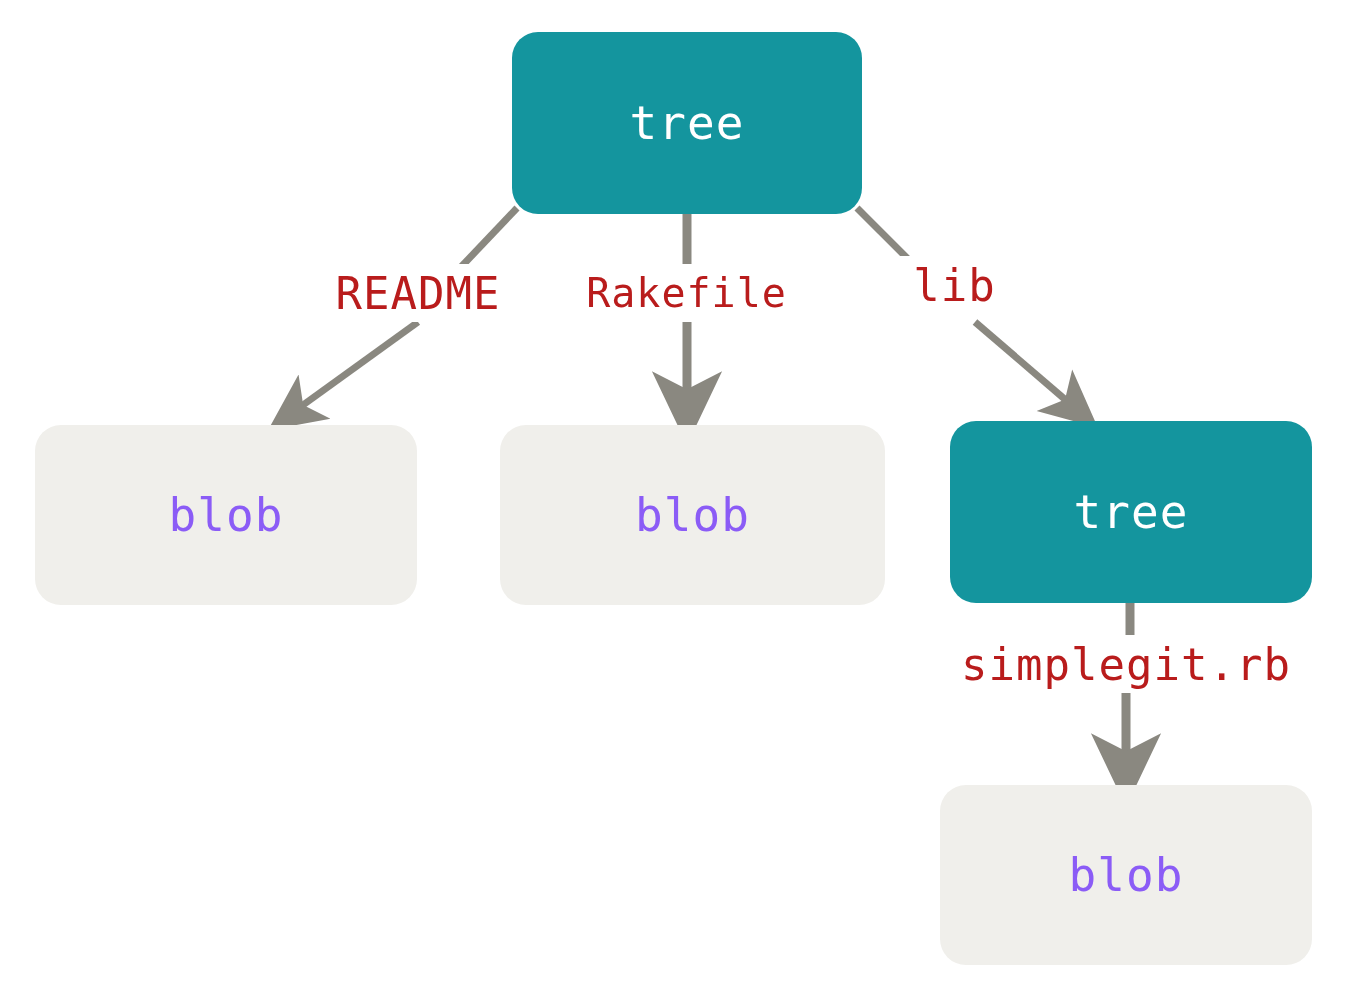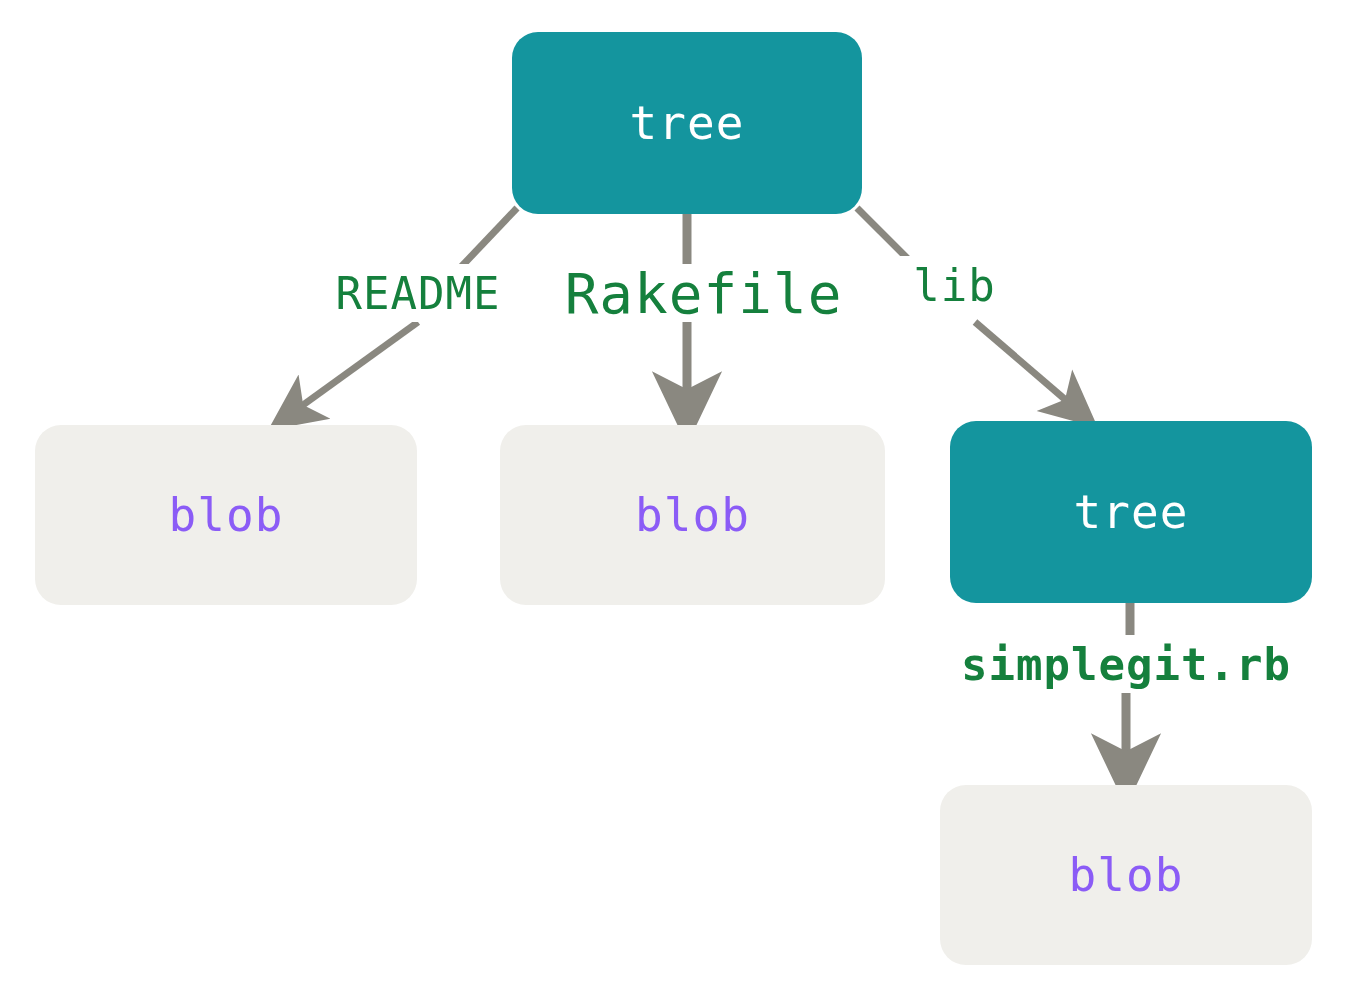--- a/index.html
+++ b/index.html
@@ -38,42 +38,42 @@
     color: #ffffff;
   }
   .node-blob {
     background: #f0efeb;
     color: #8b5cf6;
   }
   .label {
     position: absolute;
     box-sizing: border-box;
     background: #ffffff;
-    color: #15803d;
+    color: #b91c1c;
     display: flex;
     align-items: center;
     justify-content: center;
     font-family: "DejaVu Sans Mono", "Liberation Mono", monospace;
     letter-spacing: 1px;
     white-space: nowrap;
     z-index: 5;
   }
 
   
   #node-tree-root   { left: 512px; top: 32px;  width: 350px; height: 182px; font-size: 46px; }
   #node-blob-readme { left: 35px;  top: 425px; width: 382px; height: 180px; font-size: 46px; }
   #node-blob-rake   { left: 500px; top: 425px; width: 385px; height: 180px; font-size: 46px; }
   #node-tree-lib    { left: 950px; top: 421px; width: 362px; height: 182px; font-size: 46px; }
   #node-blob-simple { left: 940px; top: 785px; width: 372px; height: 180px; font-size: 46px; }
 
   
   #label-readme   { left: 315px; top: 264px; width: 206px; height: 58px; font-size: 44px; }
-  #label-rakefile { left: 526px; top: 264px; width: 355px; height: 58px; font-size: 56px; }
+  #label-rakefile { left: 509px; top: 264px; width: 355px; height: 58px; font-size: 40px; }
   #label-lib      { left: 884px; top: 256px; width: 141px; height: 58px; font-size: 44px; }
-  #label-simple   { left: 938px; top: 635px; width: 376px; height: 58px; font-size: 44px; font-weight: bold; }
+  #label-simple   { left: 938px; top: 635px; width: 376px; height: 58px; font-size: 44px; }
 </style>
 </head>
 <body>
 
 <div id="canvas">
 
   <svg class="edge-layer" viewBox="0 0 1360 1008" width="1360" height="1008">
     <defs>
       <marker id="arrowhead" markerWidth="9" markerHeight="9" refX="5.2" refY="4.5" orient="auto" markerUnits="strokeWidth">
         <path d="M0,0.6 L8.2,4.5 L0,8.4 L2,4.5 Z" fill="#8a8880"></path>

